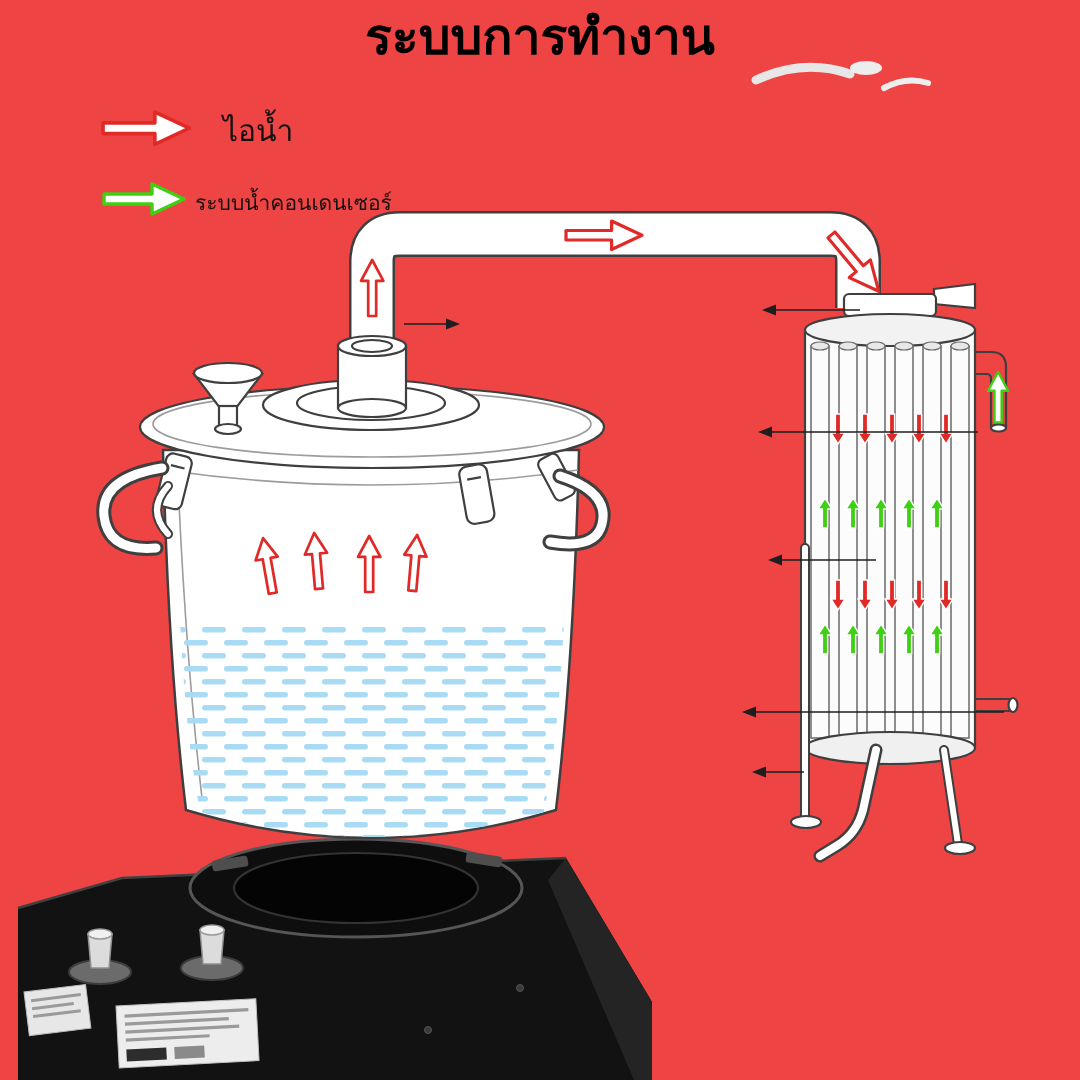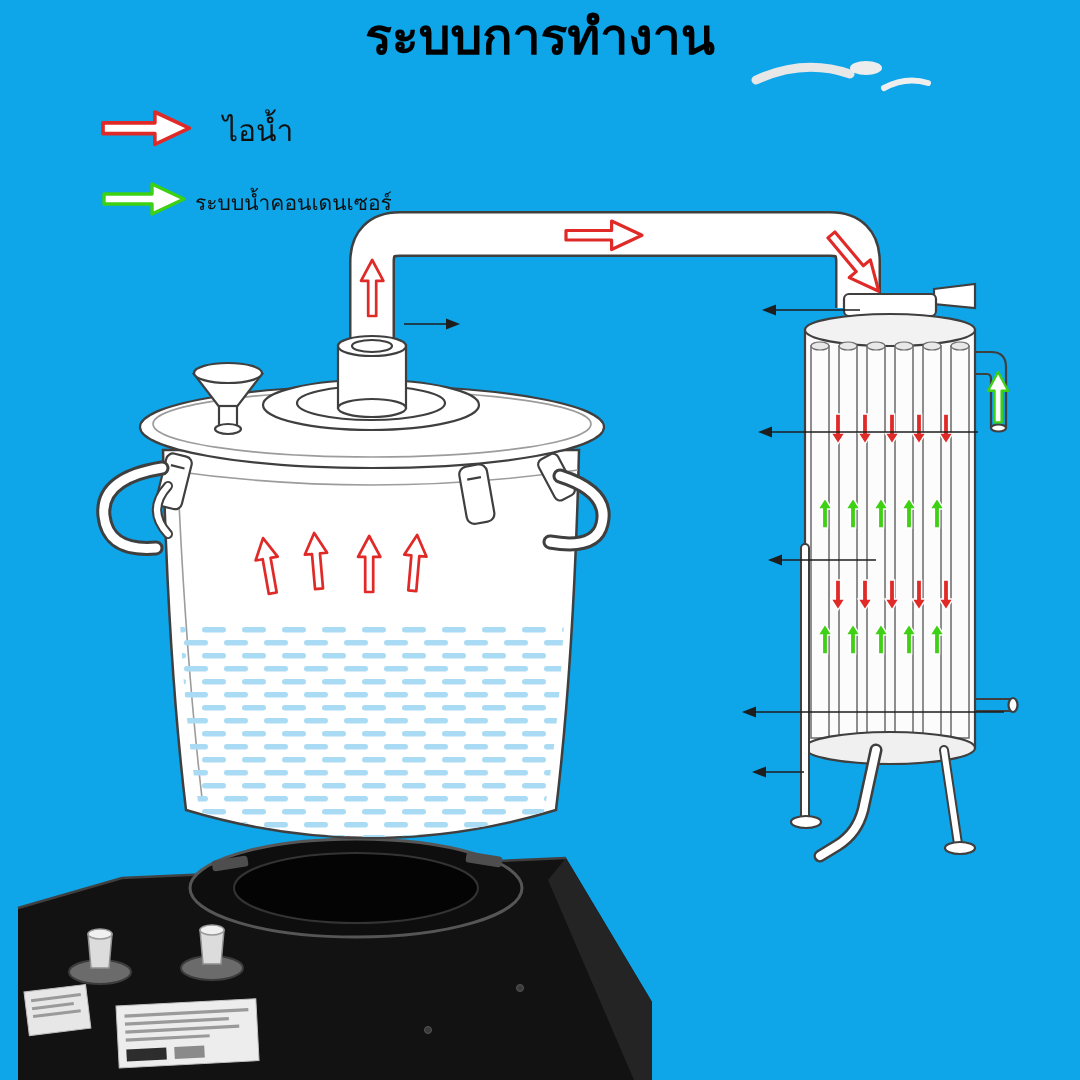--- a/index.html
+++ b/index.html
@@ -1,17 +1,17 @@
 <!DOCTYPE html>
 <html style="--steam: #e02a28; --condenser-water: #3ed012; --water: #a9dcf4; --line: #3f3f3f; --stove: #121212; --callout: #1e1e1e;"><head>
 <meta charset="utf-8">
 <style>
   html,body{margin:0;padding:0}
   body{width:1080px;height:1080px;background:#fff;overflow:hidden}
-  .page{position:relative;width:1080px;height:1080px;background:#0ea5e9}
+  .page{position:relative;width:1080px;height:1080px;background:#ef4444}
   svg{display:block}
   text{font-family:"DejaVu Sans",sans-serif}
   .title{font-size:50px;font-weight:700;fill:#000}
   .t-legend1{font-size:30px;fill:#111}
   .t-legend2{font-size:21px;fill:#111}
   .fw{fill:#fff;stroke:var(--line);stroke-width:2.2}
   .ln{fill:none;stroke:var(--line);stroke-width:2.2}
   .thin{fill:none;stroke:#9c9c9c;stroke-width:1.6}
   .arr-red{fill:#fff;stroke:var(--steam);stroke-width:3.4;stroke-linejoin:round}
   .arr-green{fill:#fff;stroke:var(--condenser-water);stroke-width:3.4;stroke-linejoin:round}

